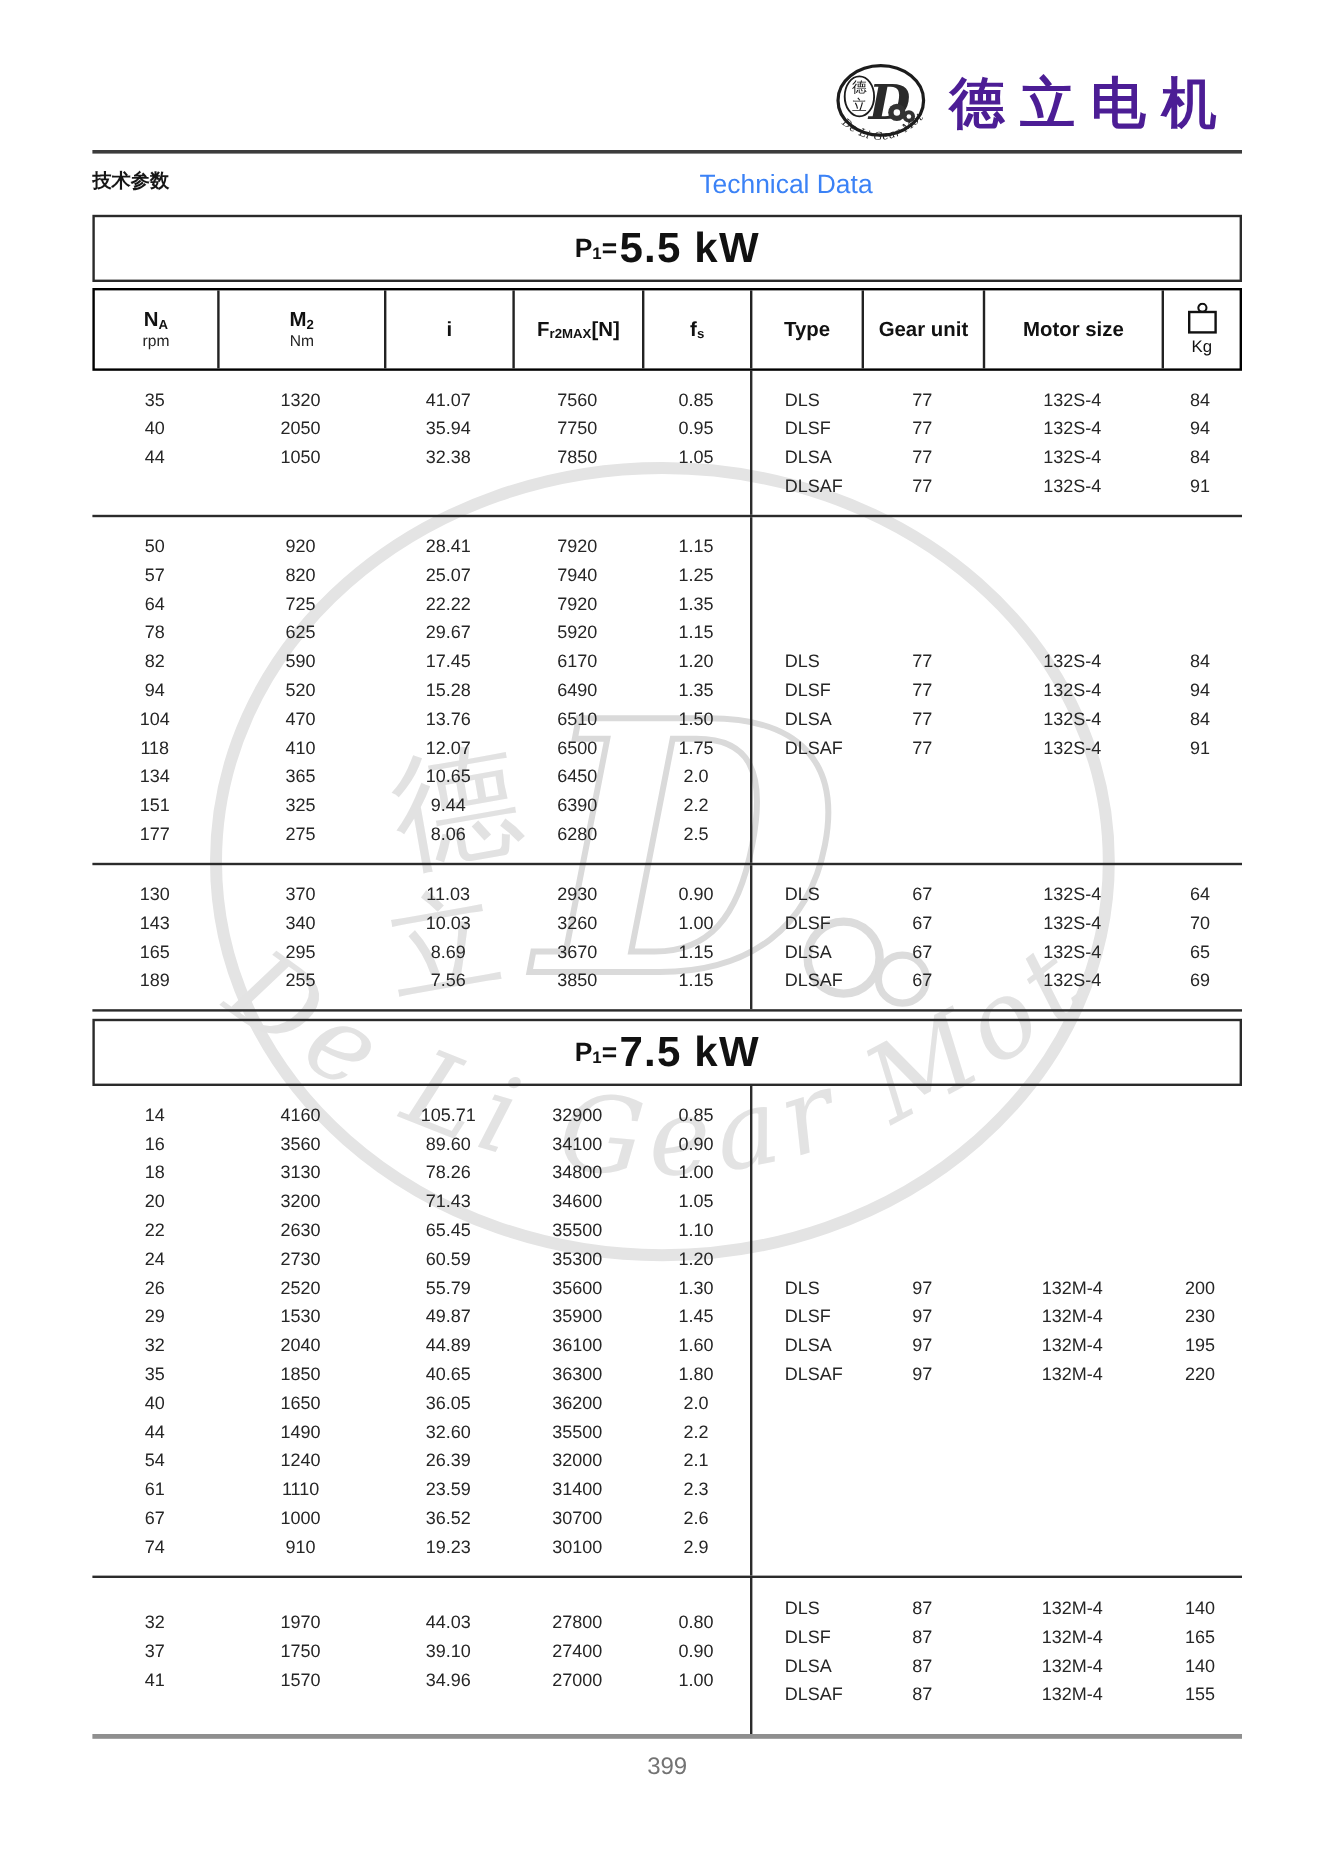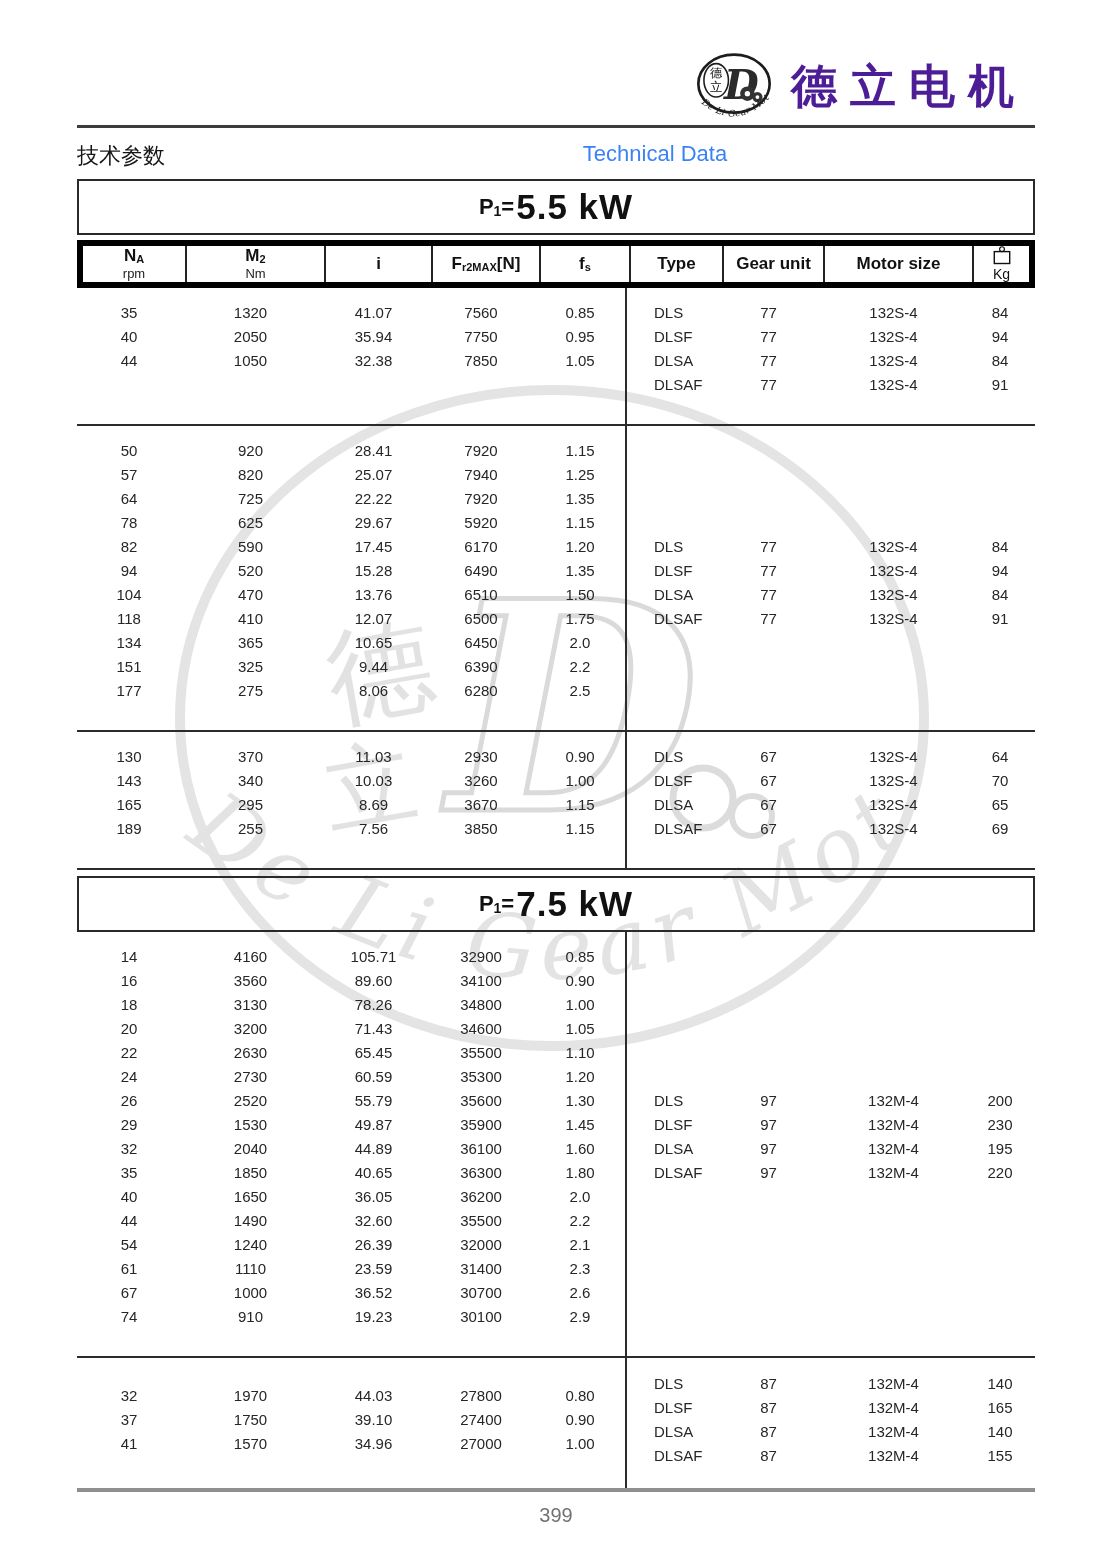--- a/index.html
+++ b/index.html
@@ -13,43 +13,43 @@
   
   .content { position:relative; z-index:1; width:958px; margin-left:77px; }
 
   
   .brand-row { display:flex; justify-content:flex-end; align-items:center; gap:16px; margin-top:50px; height:74px; padding-right:8px; }
   .brand-name { font-family:"DejaVu Serif", serif; font-weight:bold; font-size:46px; letter-spacing:13px; color:#4c1d95; white-space:nowrap; }
   .top-rule { height:3px; background:#3c3c3c; margin-top:1px; }
 
   
   .subheader { position:relative; height:32px; margin-top:11px; }
-  .sub-left { position:absolute; left:0; top:2px; font-size:22px; font-weight:normal; color:#161616; }
+  .sub-left { position:absolute; left:0; top:2px; font-size:16px; font-weight:bold; color:#161616; }
   .sub-center { position:absolute; left:578px; top:2px; transform:translateX(-50%); font-size:22px; font-weight:normal; color:#3b82f6; }
 
   
   .power-box { border:2px solid #2a2a2a; height:56px; display:flex; align-items:center; justify-content:center; margin-top:8px; }
   .power-box.second { margin-top:6px; }
   .p-sym { font-weight:bold; font-size:22px; color:#111; }
   .p-sub { font-weight:bold; font-size:14px; color:#111; position:relative; top:4px; }
   .p-eq { font-weight:bold; font-size:22px; color:#111; }
   .p-val { font-weight:bold; font-size:35px; color:#111; letter-spacing:1px; margin-left:2px; }
 
   
-  .thead { display:flex; border:6px solid #000000; height:48px; margin-top:5px; background:transparent; }
+  .thead { display:flex; border:2px solid #000000; height:69px; margin-top:5px; background:transparent; }
   .th { border-right:2px solid #222; display:flex; flex-direction:column; align-items:center; justify-content:center; line-height:1.15; }
   .th:last-child { border-right:none; flex:1; }
   .th-main { font-weight:bold; font-size:17px; color:#111; }
   .th-unit { font-size:13px; color:#222; margin-top:1px; }
   .subsc { font-size:11px; position:relative; top:2px; }
   .w-na{width:104px}.w-m2{width:139px}.w-i{width:107px}.w-fr{width:108px}.w-fs{width:90px}.w-ty{width:93px}.w-gu{width:101px}.w-ms{width:149px}
   .kg-label { font-size:14px; color:#111; margin-top:1px; }
 
   
-  .tsection { position:relative; display:flex; align-items:flex-start; padding:13px 0 27px; border-bottom:2px solid #2b2b2b; }
+  .tsection { position:relative; display:flex; align-items:flex-start; padding:13px 0 11px; border-bottom:2px solid #2b2b2b; }
   .tsection::after { content:""; position:absolute; left:548px; top:0; bottom:0; width:2px; background:#2b2b2b; }
   .tsection.last { border-bottom:none; padding:14px 0 20px; }
   .tleft { width:548px; }
   .tright { width:408px; }
   .trow { display:flex; height:24px; line-height:24px; }
   .cell { font-size:15px; color:#262626; text-align:center; white-space:nowrap; }
   .l0{width:104px}.l1{width:139px}.l2{width:107px}.l3{width:108px}.l4{width:90px}
   .r0{width:93px; text-align:left; padding-left:29px;}
   .r1{width:101px}.r2{width:149px}.r3{width:64px}
 

